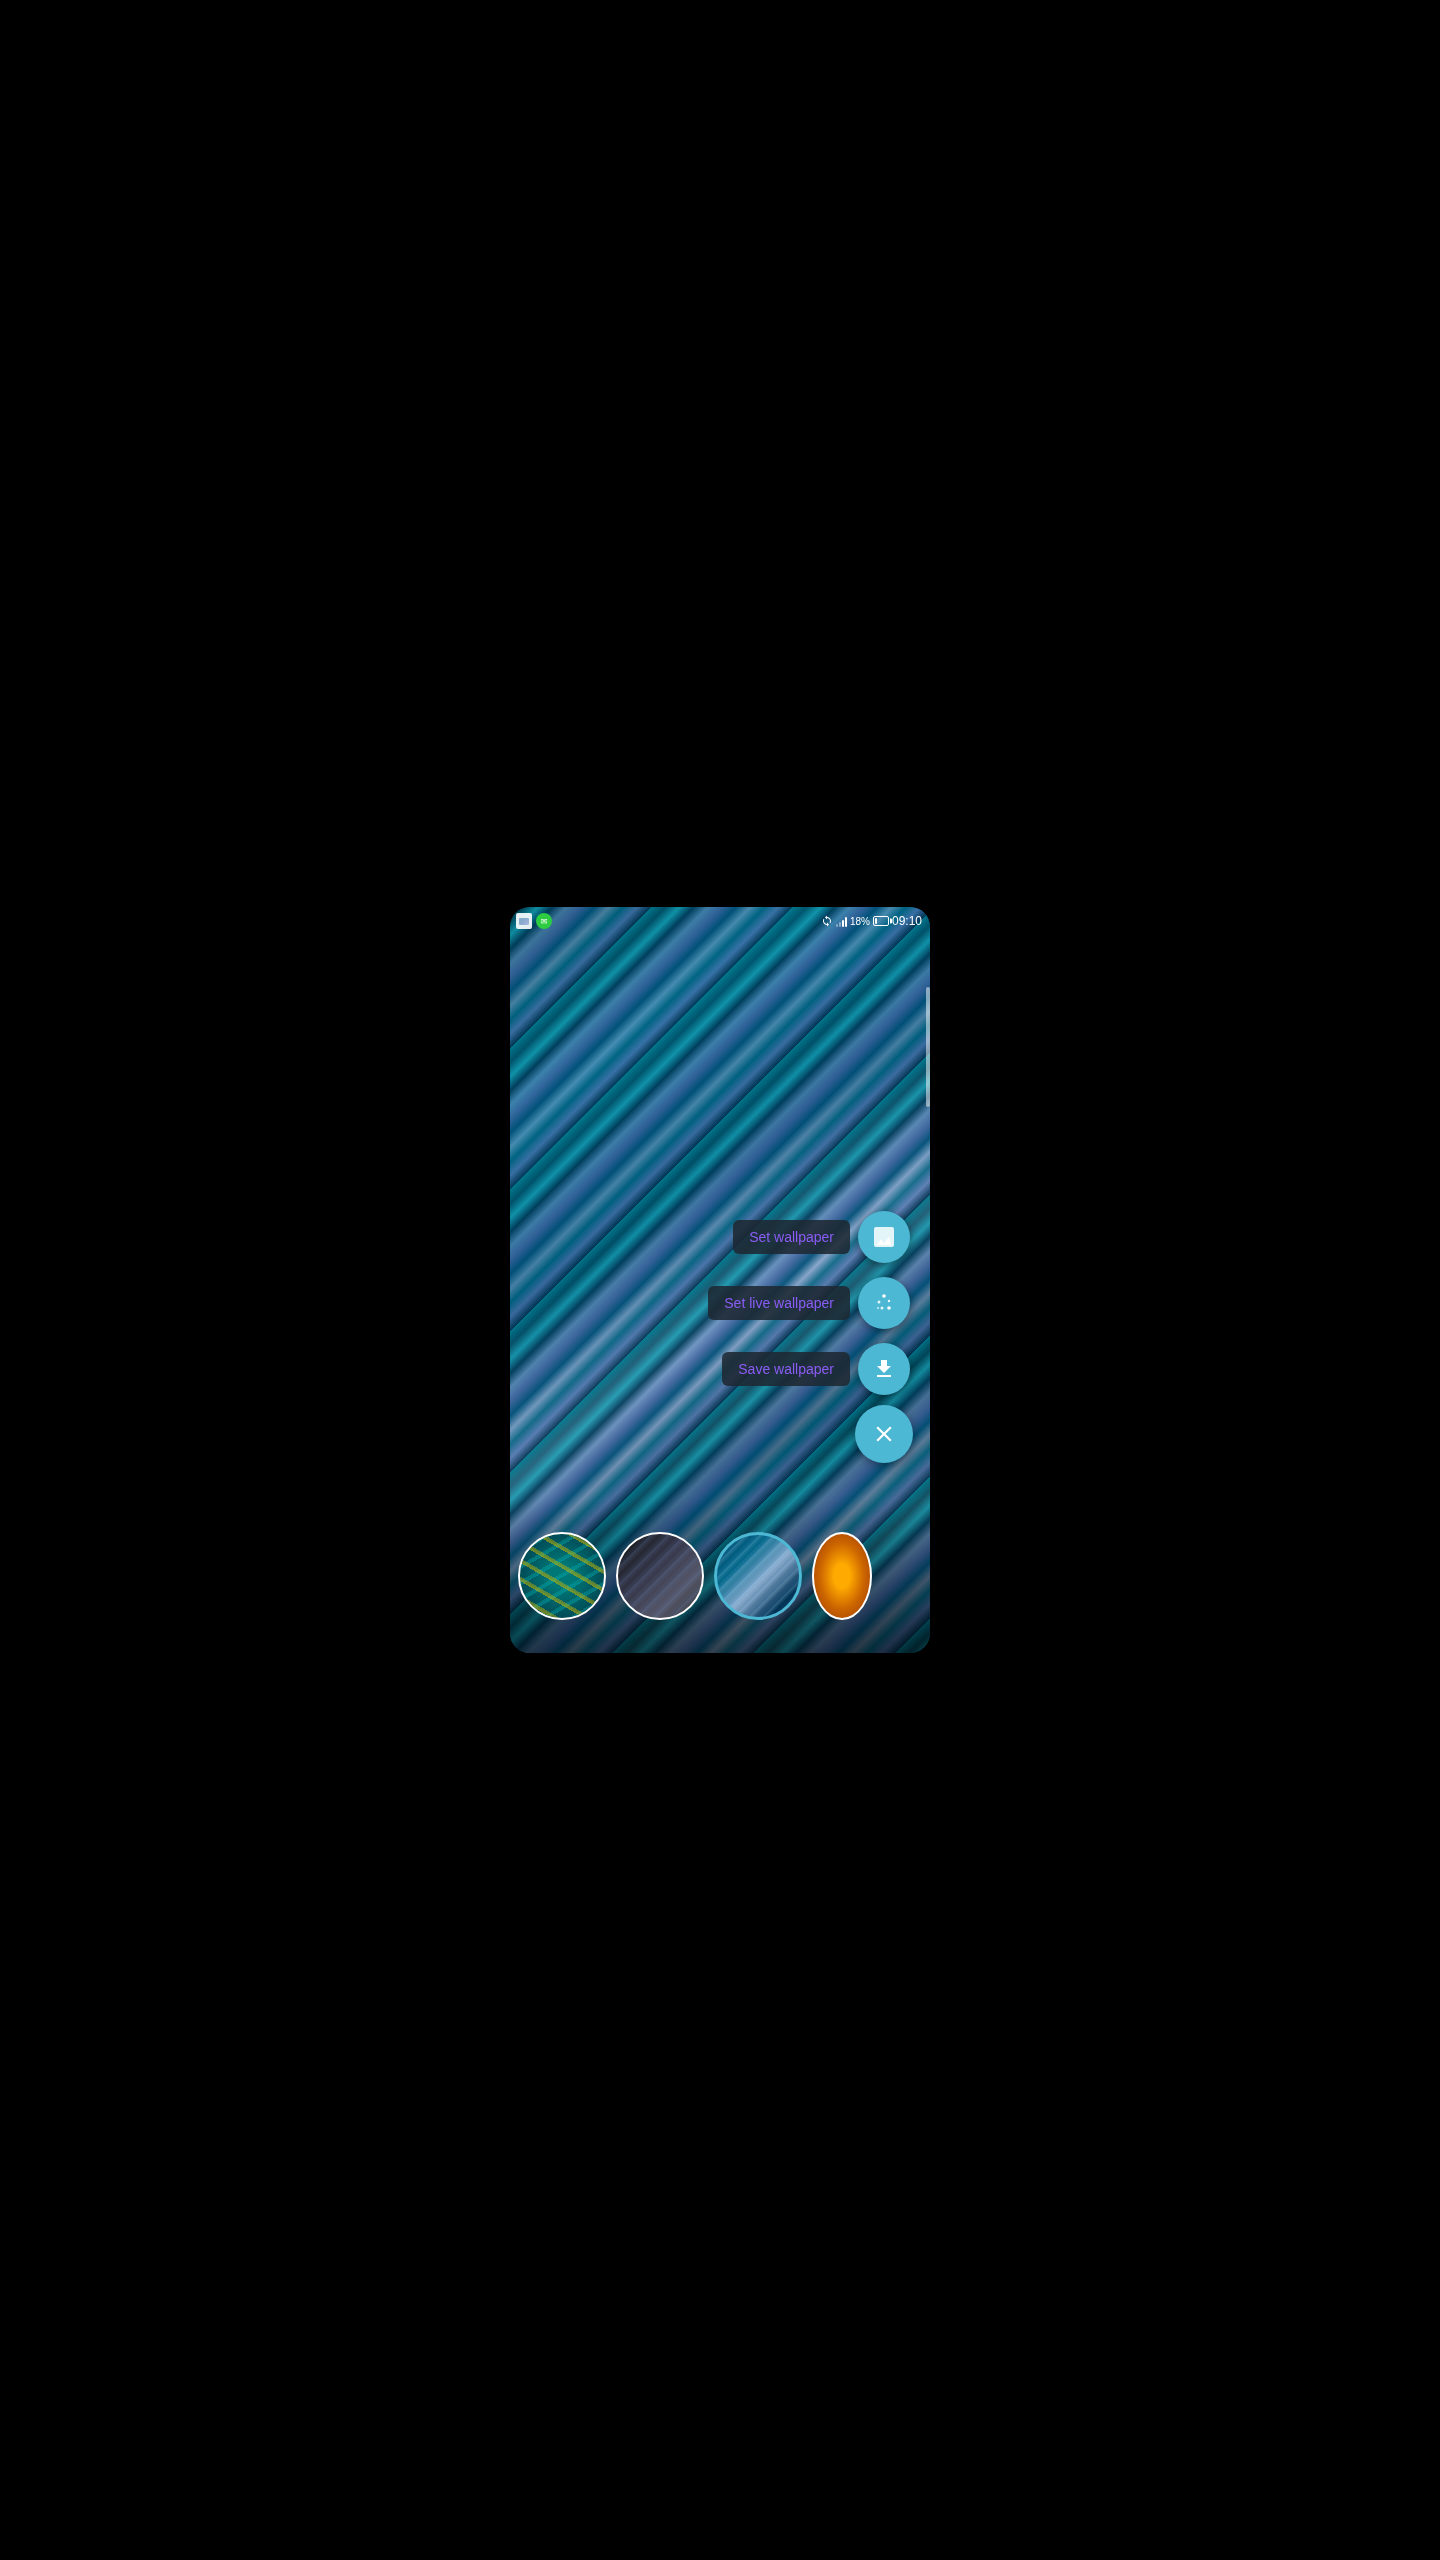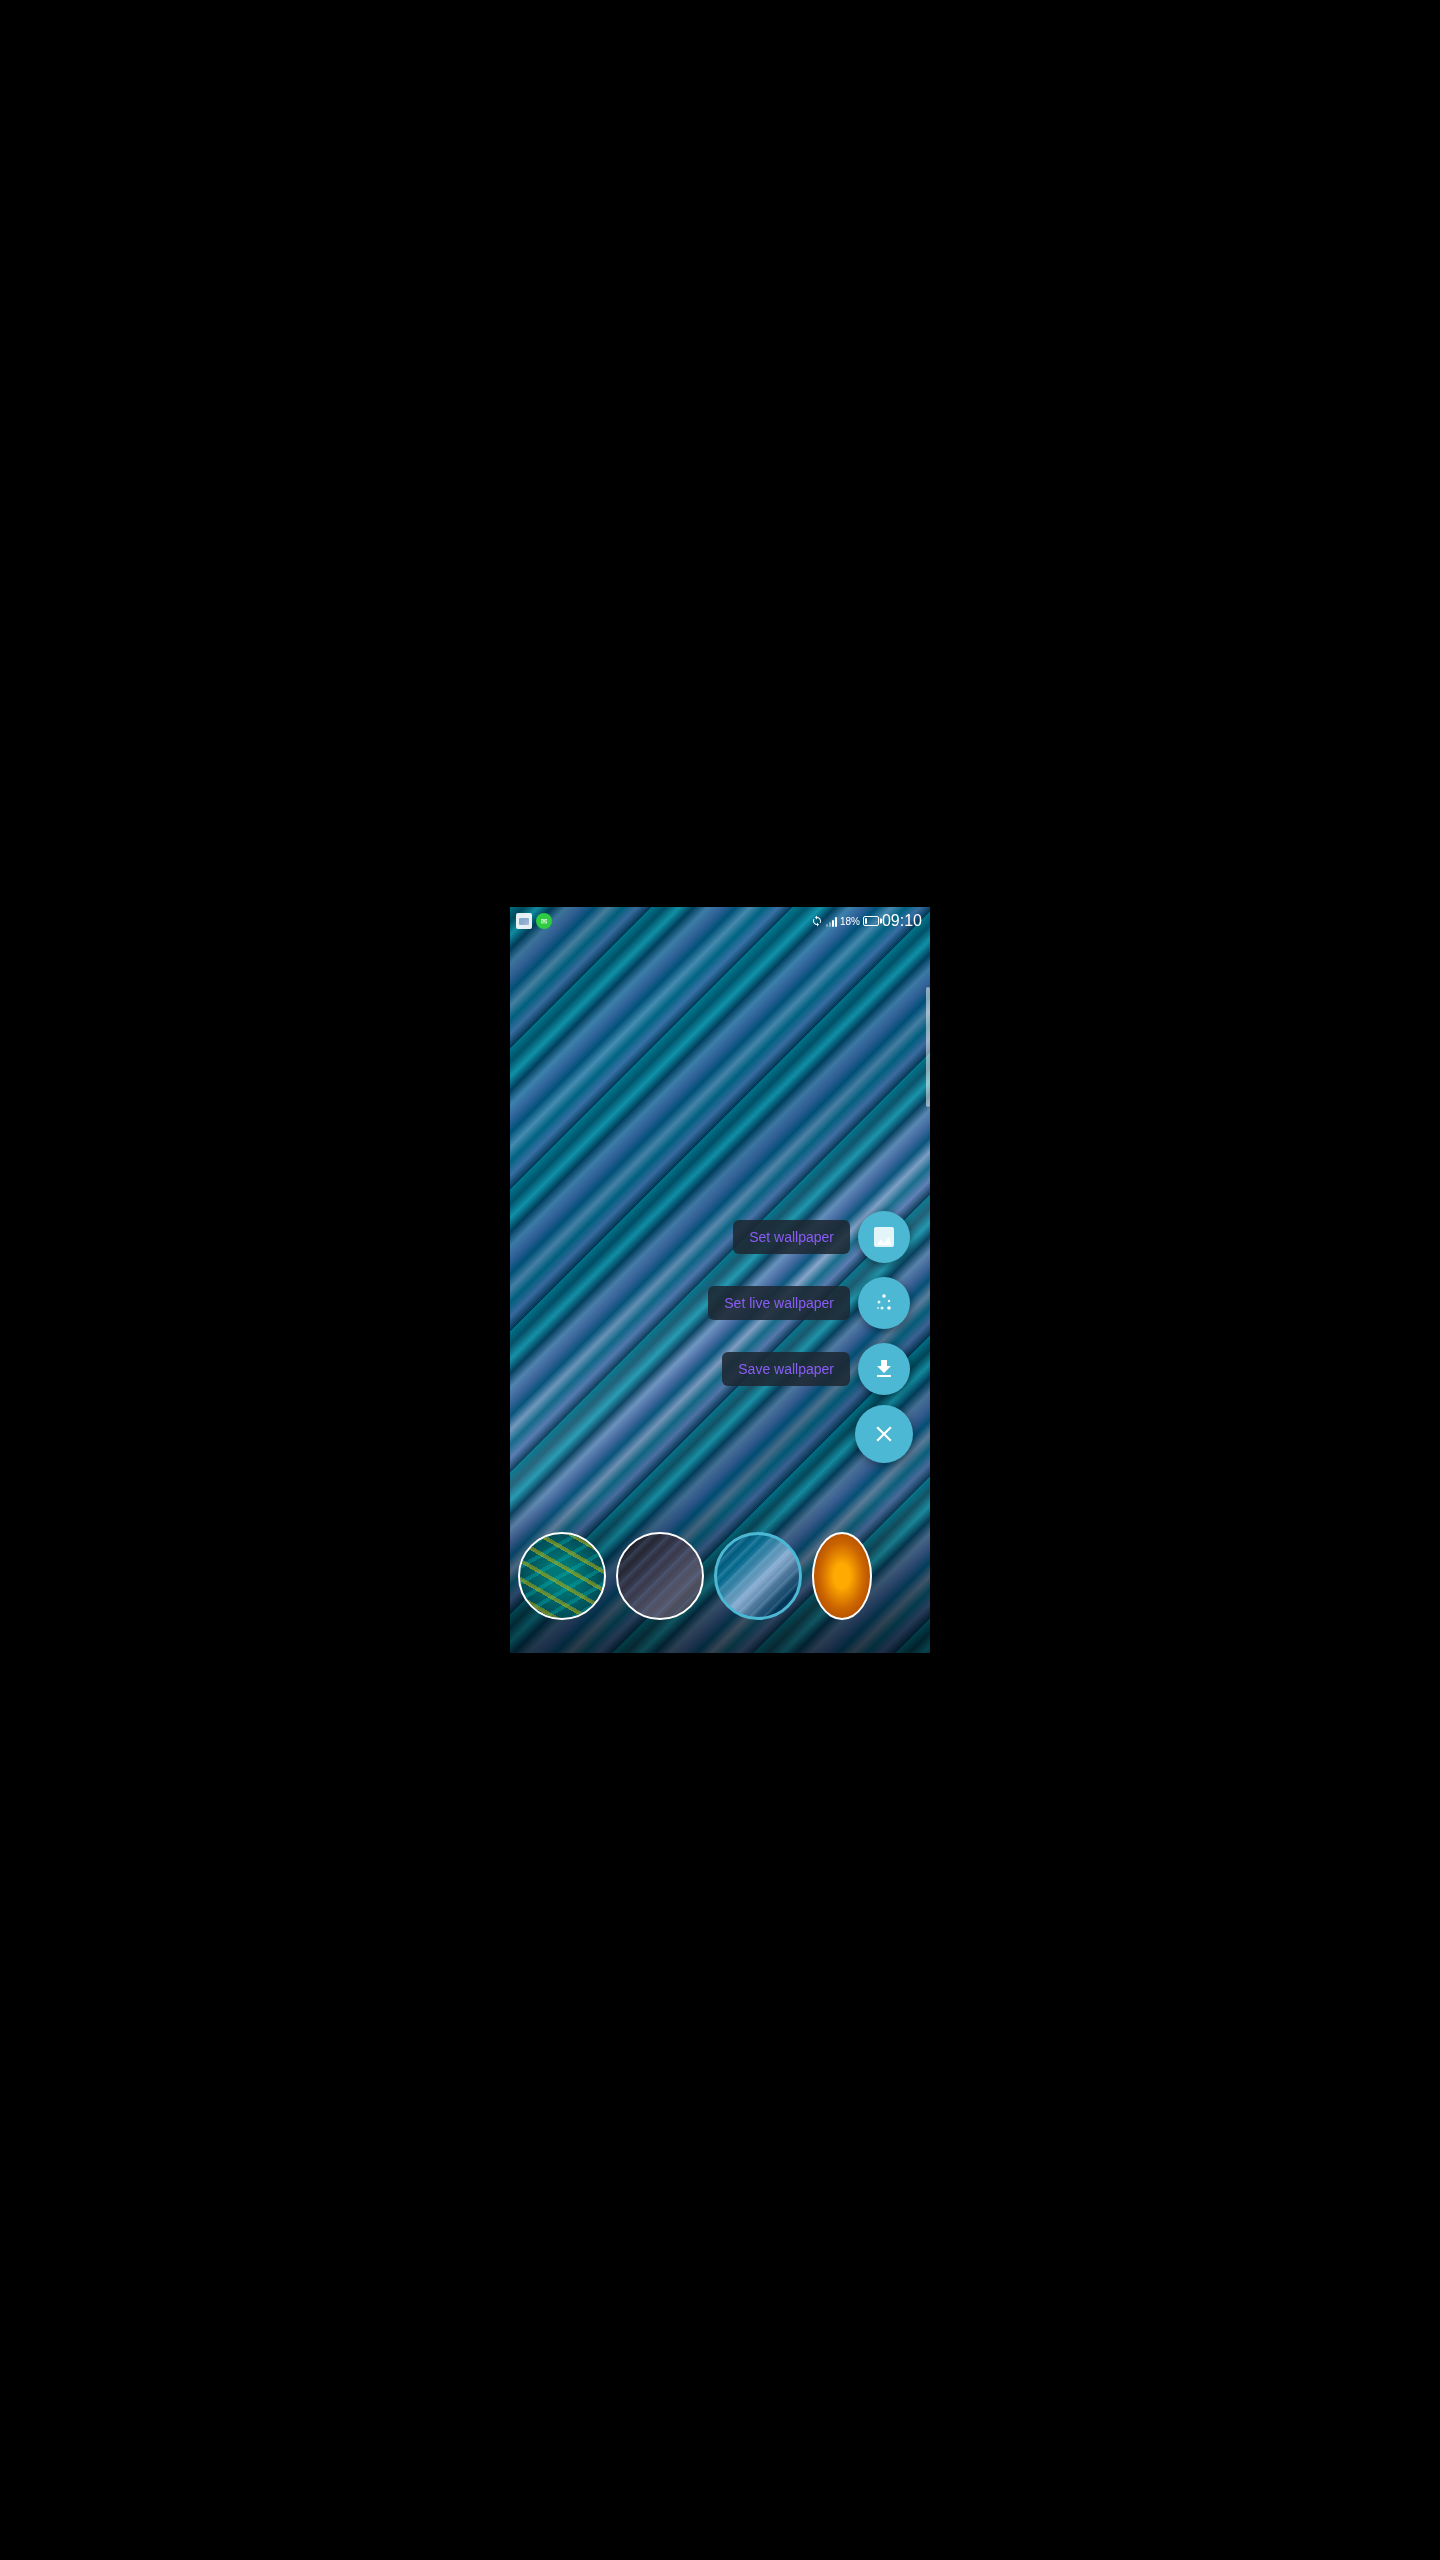--- a/index.html
+++ b/index.html
@@ -15,21 +15,21 @@
       display: flex;
       justify-content: center;
       align-items: center;
     }
 
     .phone-container {
       width: 420px;
       height: 746px;
       position: relative;
       overflow: hidden;
-      border-radius: 0;
+      border-radius: 20px;
     }
 
     .wallpaper-bg {
       position: absolute;
       inset: 0;
       background: 
         repeating-linear-gradient(
           135deg,
           rgba(0, 120, 140, 0.9) 0px,
           rgba(0, 80, 100, 0.7) 10px,
@@ -339,21 +339,21 @@
         <div class="signal-bar" style="height:5px; opacity:0.4;"></div>
         <div class="signal-bar" style="height:7px;"></div>
         <div class="signal-bar" style="height:10px;"></div>
       </div>
       <span>18%</span>
       <div class="battery-container">
         <div class="battery-icon">
           <div class="battery-fill" style="width:18%;"></div>
         </div>
       </div>
-      <span style="font-weight:500; font-size:16px;">09:10</span>
+      <span style="font-weight:500; font-size:12px;">09:10</span>
     </div>
   </div>
 
   <div class="scrollbar"></div>
 
   <div class="fab-menu">
 
     <div class="fab-row">
       <div class="fab-label">Set wallpaper</div>
       <button class="fab-btn">

